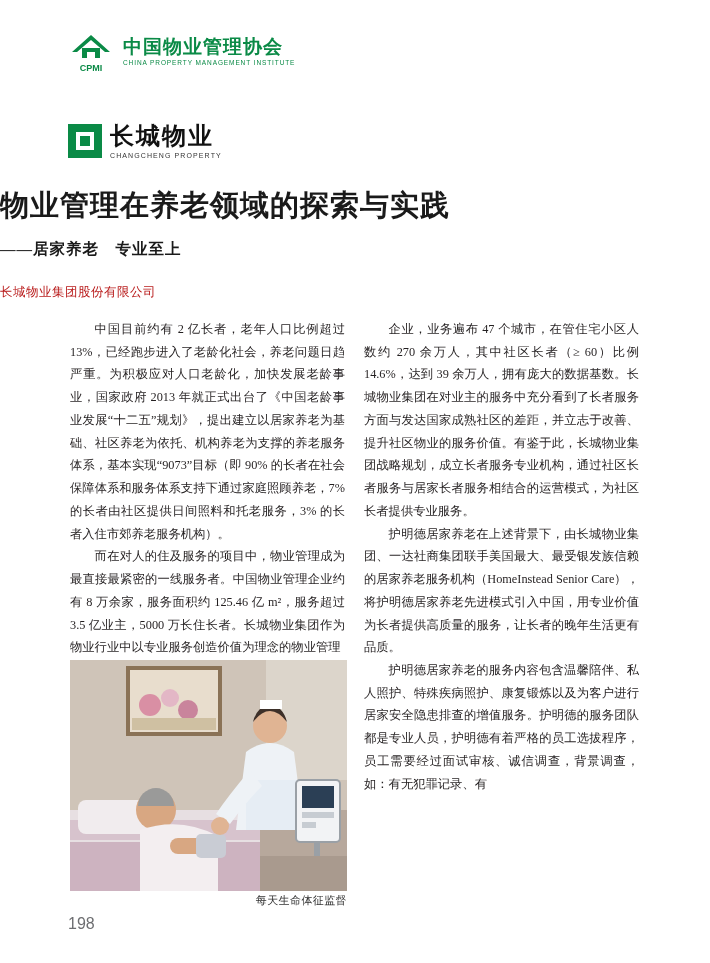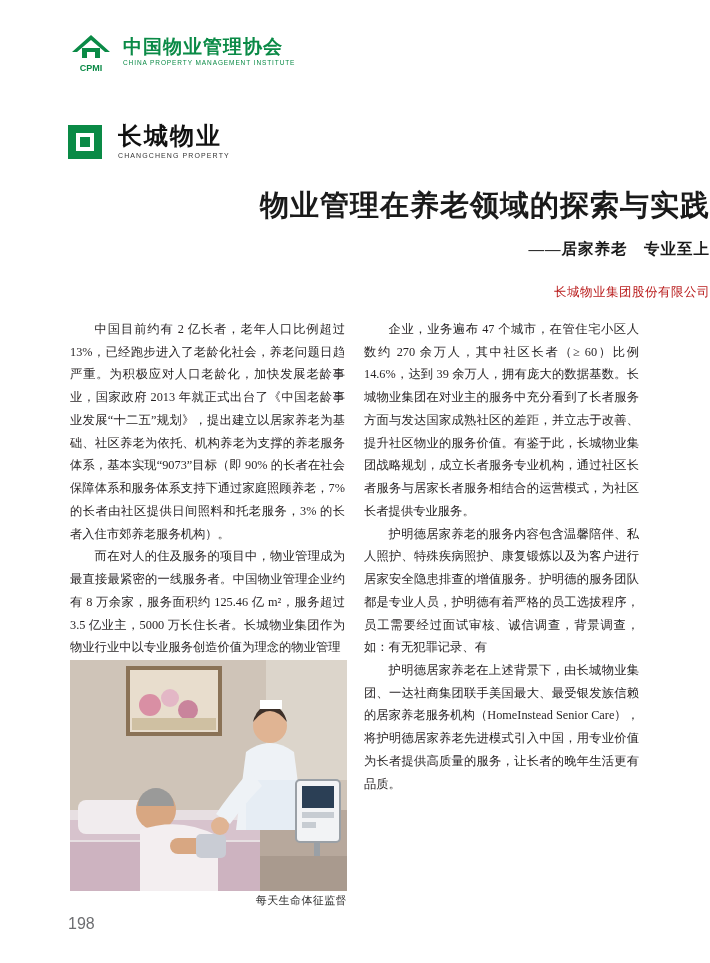--- a/index.html
+++ b/index.html
@@ -57,22 +57,21 @@
     letter-spacing: 0.9px;
     margin-top: 4px;
   }
 
   
   .company-logo {
     position: absolute;
     left: 68px;
     top: 124px;
     display: flex;
-    align-items: center;
-    gap: 16px;
+    gap: 8px;
   }
   .company-mark {
     width: 34px;
     height: 34px;
     background: #0a8a46;
     position: relative;
   }
   .company-mark .inner {
     position: absolute;
     left: 8px;
@@ -108,21 +107,21 @@
     margin-top: 4px;
     font-family: "Liberation Sans", sans-serif;
   }
 
   
   .title-block {
     position: absolute;
     left: 0;
     top: 186px;
     width: 710px;
-    text-align: right;
+    text-align: left;
   }
   .article-title {
     font-size: 29px;
     font-weight: bold;
     letter-spacing: 1px;
     color: #1a1a1a;
     font-family: "Liberation Serif", serif;
   }
   .article-subtitle {
     margin-top: 13px;
@@ -238,22 +237,22 @@
     <div class="article-author">长城物业集团股份有限公司</div>
   </div>
 
   <div class="col col-left">
     <p>中国目前约有 2 亿长者，老年人口比例超过 13%，已经跑步进入了老龄化社会，养老问题日趋严重。为积极应对人口老龄化，加快发展老龄事业，国家政府 2013 年就正式出台了《中国老龄事业发展“十二五”规划》，提出建立以居家养老为基础、社区养老为依托、机构养老为支撑的养老服务体系，基本实现“9073”目标（即 90% 的长者在社会保障体系和服务体系支持下通过家庭照顾养老，7% 的长者由社区提供日间照料和托老服务，3% 的长者入住市郊养老服务机构）。</p>
     <p>而在对人的住及服务的项目中，物业管理成为最直接最紧密的一线服务者。中国物业管理企业约有 8 万余家，服务面积约 125.46 亿 m²，服务超过 3.5 亿业主，5000 万长住长者。长城物业集团作为物业行业中以专业服务创造价值为理念的物业管理</p>
   </div>
 
   <div class="col col-right">
     <p>企业，业务遍布 47 个城市，在管住宅小区人数约 270 余万人，其中社区长者（≥ 60）比例 14.6%，达到 39 余万人，拥有庞大的数据基数。长城物业集团在对业主的服务中充分看到了长者服务方面与发达国家成熟社区的差距，并立志于改善、提升社区物业的服务价值。有鉴于此，长城物业集团战略规划，成立长者服务专业机构，通过社区长者服务与居家长者服务相结合的运营模式，为社区长者提供专业服务。</p>
+    <p>护明德居家养老在上述背景下，由长城物业集团、一达社商集团联手美国最大、最受银发族信赖的居家养老服务机构（HomeInstead Senior Care），将护明德居家养老先进模式引入中国，用专业价值为长者提供高质量的服务，让长者的晚年生活更有品质。</p>
     <p>护明德居家养老的服务内容包含温馨陪伴、私人照护、特殊疾病照护、康复锻炼以及为客户进行居家安全隐患排查的增值服务。护明德的服务团队都是专业人员，护明德有着严格的员工选拔程序，员工需要经过面试审核、诚信调查，背景调查，如：有无犯罪记录、有</p>
-    <p>护明德居家养老在上述背景下，由长城物业集团、一达社商集团联手美国最大、最受银发族信赖的居家养老服务机构（HomeInstead Senior Care），将护明德居家养老先进模式引入中国，用专业价值为长者提供高质量的服务，让长者的晚年生活更有品质。</p>
   </div>
 
   <div class="photo-wrap">
     <div class="photo">
       <svg width="277" height="231" viewBox="0 0 277 231" xmlns="http://www.w3.org/2000/svg">
 
         <rect x="0" y="0" width="277" height="150" fill="#cfc4b8"></rect>
         <rect x="0" y="150" width="277" height="81" fill="#b7a89c"></rect>
 
         <rect x="58" y="8" width="92" height="66" fill="#e8ddcd" stroke="#8a7256" stroke-width="4"></rect>

